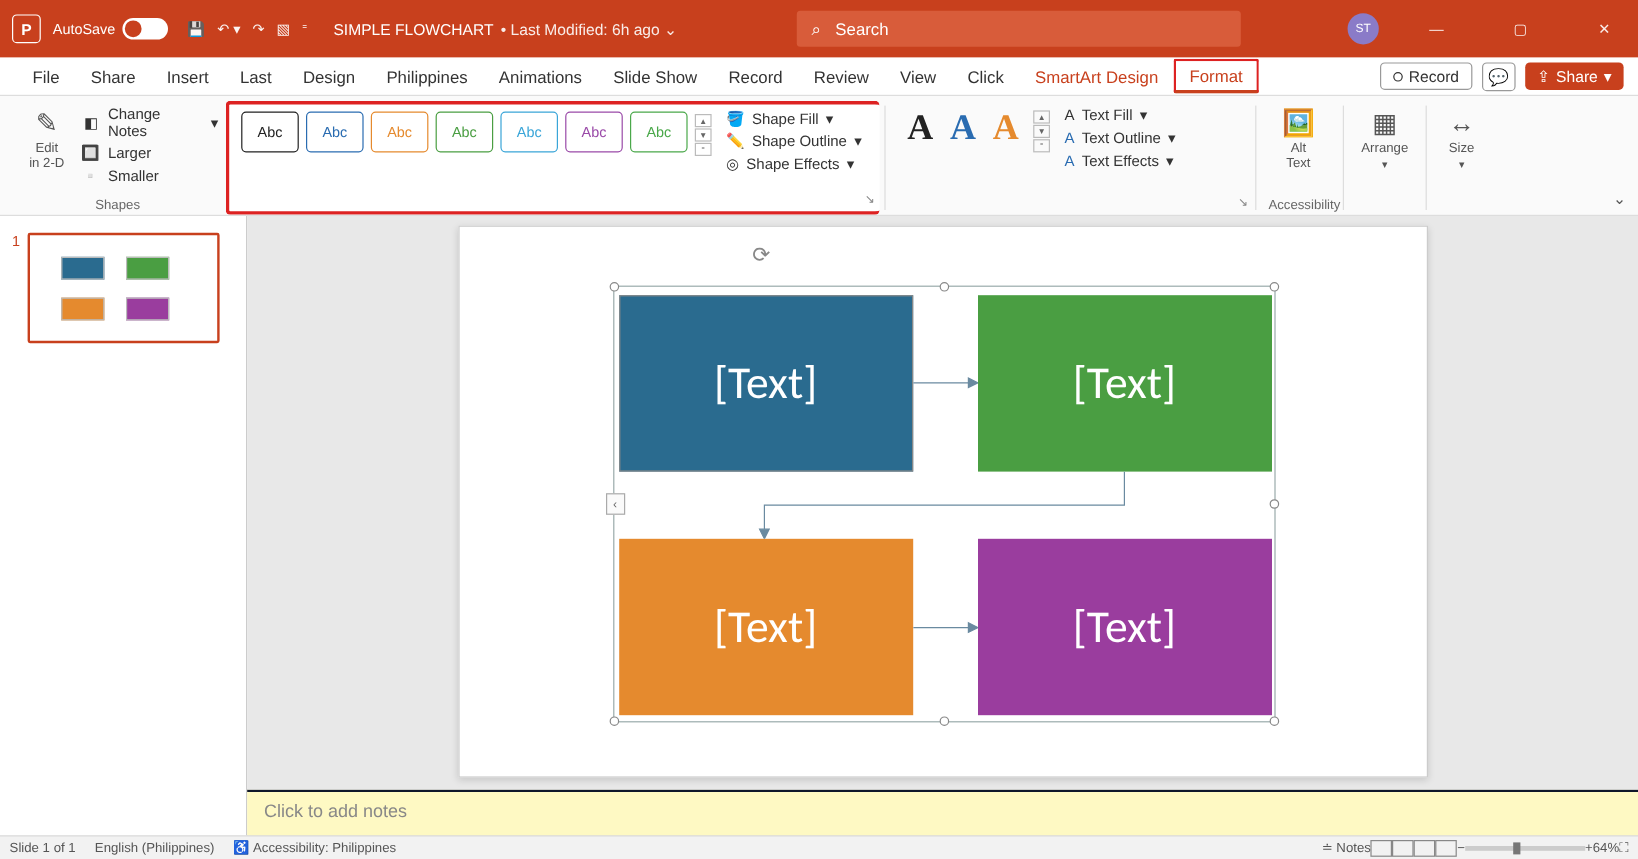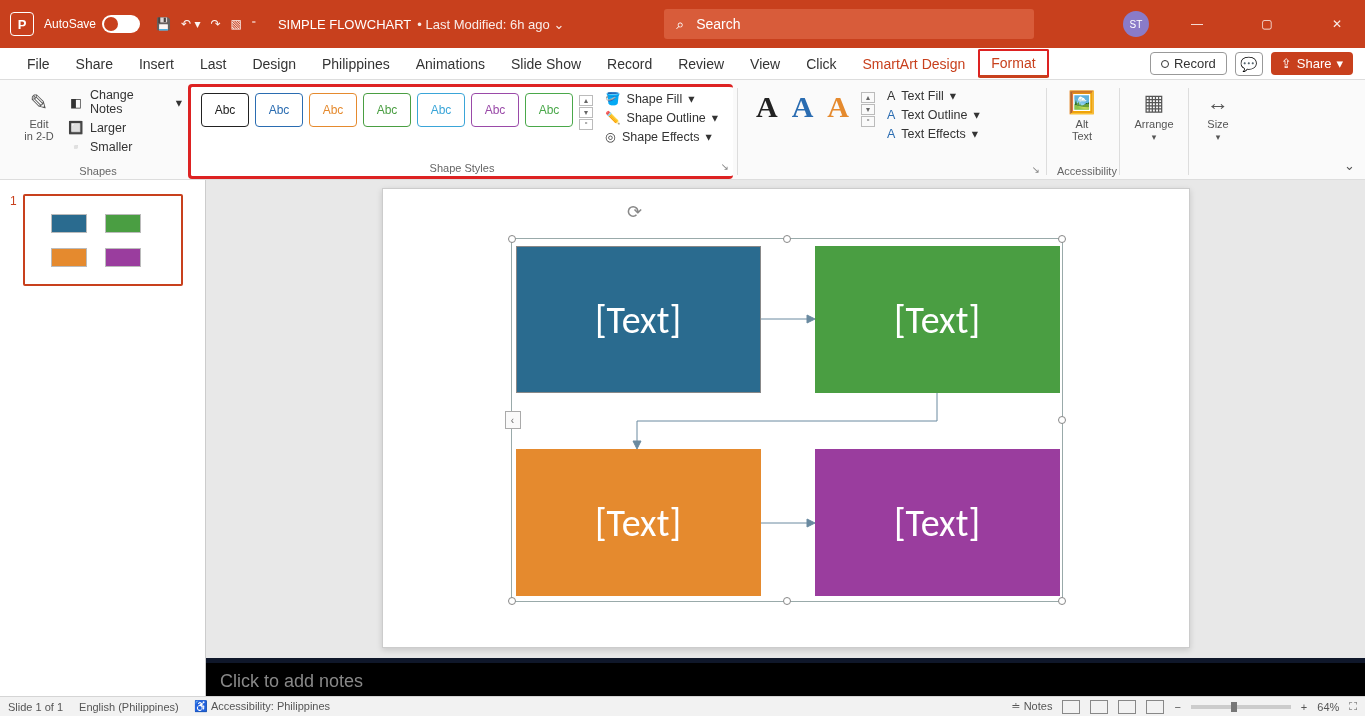--- a/index.html
+++ b/index.html
@@ -65,26 +65,26 @@
 .thumb{ width:160px; height:92px; border:2px solid #c8401d; border-radius:2px; background:#fff; position:relative;}
 .thumb .mini{position:absolute;border:1px solid #bbb;}
 .thumb .mb{width:36px;height:19px;}
 .canvas{ flex:1; background:#e8e8e8; position:relative; display:flex; align-items:flex-start; justify-content:center; padding-top:8px;}
 .slide{ width:808px; height:460px; background:#fff; border:1px solid #ccc; box-shadow:0 2px 6px rgba(0,0,0,.15); position:relative;}
 .sel-box{position:absolute; border:1px solid #9aa; }
 .handle{width:8px;height:8px;background:#fff;border:1px solid #888;border-radius:50%;position:absolute;}
 .rot{position:absolute;left:50%;top:-30px;transform:translateX(-50%);font-size:18px;color:#888;}
 .carr{position:absolute;width:16px;height:18px;border:1px solid #aaa;background:#fafafa;display:flex;align-items:center;justify-content:center;font-size:10px;color:#666;}
 .block{position:absolute;display:flex;align-items:center;justify-content:center;color:#fff;font-size:38px;font-family:Calibri,Arial,sans-serif;}
-.notes{ height:38px; border-top:5px solid #0f172a; padding:8px 14px; font-size:18px; color:#888; background:#000000; grid-column:1/-1;}
+.notes{ height:38px; border-top:2px solid #0f172a; padding:8px 14px; font-size:15px; color:#888; background:#fef9c3; grid-column:1/-1;}
 .bottom-cols{display:flex;flex-direction:column;flex:1;}
 
 
 .status{ height:20px; background:#f2f2f2; border-top:1px solid #d5d5d5; display:flex; align-items:center; font-size:11px; color:#555; padding:0 8px; gap:16px;}
-.status .right{margin-left:auto;display:flex;align-items:center;gap:10px;}
+.status .right{margin-left:auto;display:flex;align-items:center;}
 .view-btn{width:18px;height:14px;border:1px solid #888;}
 .zoom-slider{width:100px;height:4px;background:#ccc;position:relative;}
 .zoom-slider::after{content:"";position:absolute;left:40%;top:-3px;width:6px;height:10px;background:#777;}
 svg.arrow{stroke:#6a8aa0;stroke-width:1;fill:none;}
 svg.arrow .head{fill:#6a8aa0;}
 </style>
 </head>
 <body>
 
 <div class="titlebar">
@@ -198,21 +198,20 @@
             <span>Shape Outline</span>
             <span>▾</span>
           </div>
         <div>
             <span>◎</span>
             <span>Shape Effects</span>
             <span>▾</span>
           </div>
       </div>
     </div>
-    <div class="glabel">Shape Styles</div>
     <span class="launcher" style="right:4px">↘</span>
   </div>
 
   <div class="sep"></div>
 
   <div class="group" style="width:300px;position:relative">
     <div class="ctrls">
       <div class="wordart-row">
         <span class="wa wa1">A</span>
         <span class="wa wa2">A</span>

